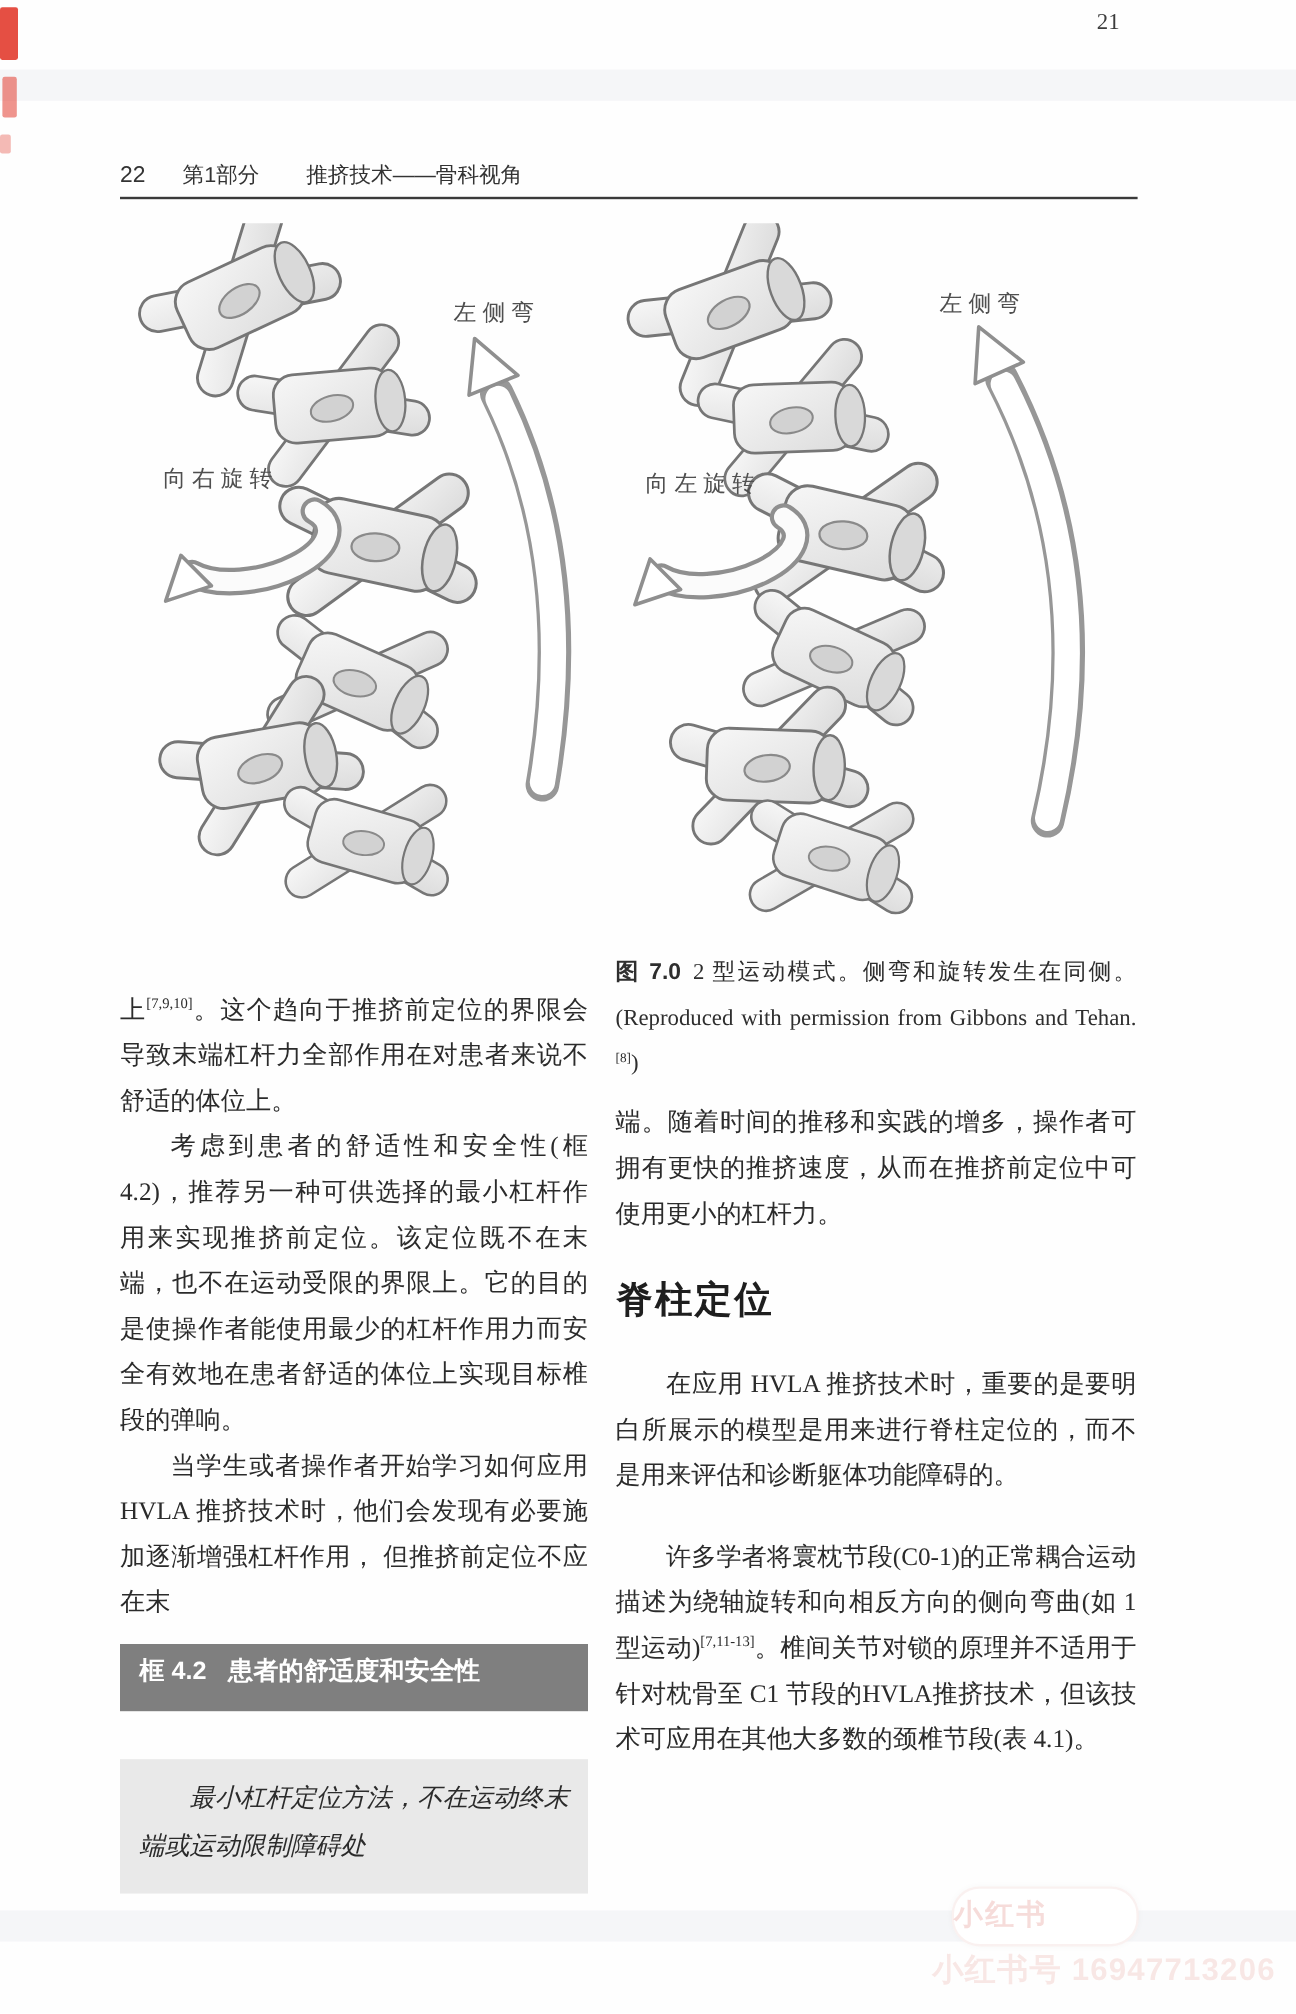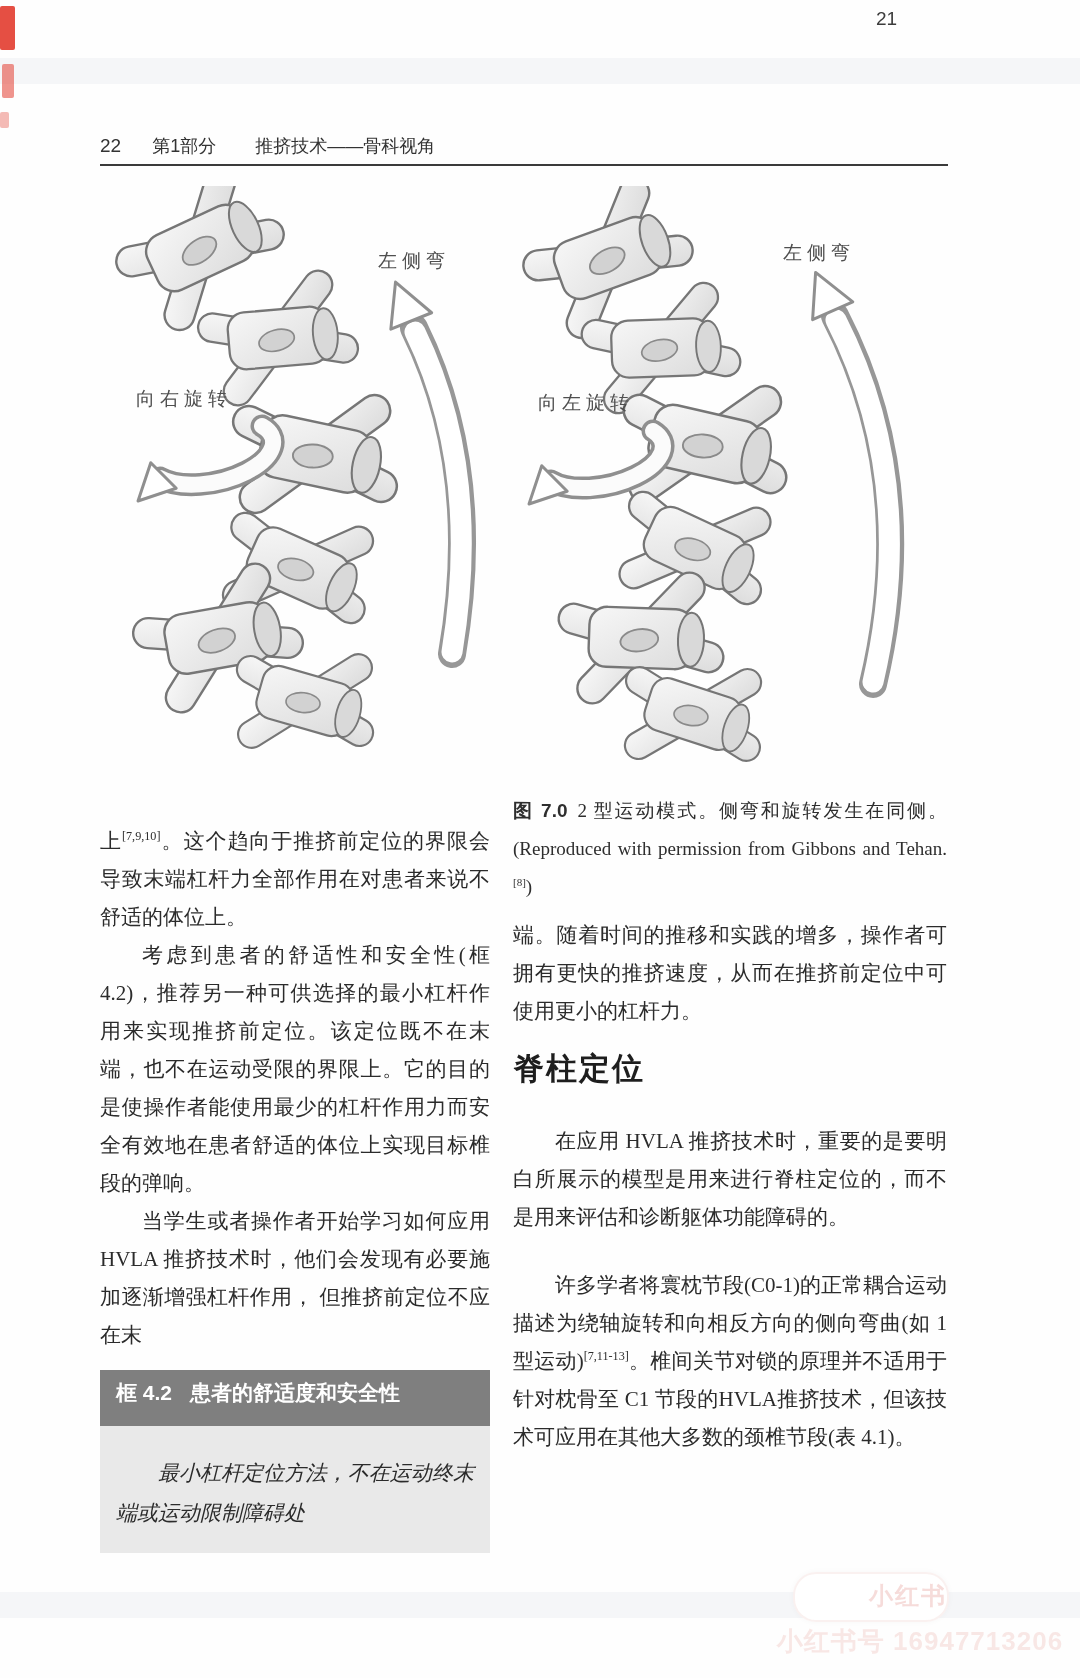--- a/index.html
+++ b/index.html
@@ -8,21 +8,21 @@
   
   .strip{position:absolute;left:0;width:1080px;background:#f5f6f8;}
   .strip.top{top:58px;height:26px;}
   .strip.bottom{top:1592px;height:26px;}
   
   .redmark{position:absolute;background:#e23c2f;}
   .redmark.m1{left:0;top:6px;width:15px;height:44px;opacity:.9;border-radius:2px;}
   .redmark.m2{left:2px;top:64px;width:12px;height:34px;opacity:.55;border-radius:2px;}
   .redmark.m3{left:0;top:112px;width:9px;height:16px;opacity:.35;border-radius:2px;}
 
-  .pageno-top{position:absolute;top:8px;left:876px;font-family:Liberation Sans, sans-serif;
+  .pageno-top{position:absolute;top:8px;left:914px;font-family:Liberation Serif, serif;
               font-size:19px;color:#3c3c3c;}
   .runhead{position:absolute;top:134px;left:100px;width:848px;
            font-family:"Liberation Sans",sans-serif;font-size:18px;color:#333;}
   .runhead .folio{font-size:19px;margin-right:26px;}
   .runhead .part{margin-right:34px;}
   .headrule{position:absolute;top:164px;left:100px;width:848px;height:2px;background:#3a3a3a;}
 
   
   .figs{position:absolute;left:100px;top:186px;width:850px;height:576px;}
   .fig-label{position:absolute;font-size:19px;color:#4f4f4f;letter-spacing:5px;white-space:nowrap;}
@@ -34,41 +34,41 @@
   
   .col{position:absolute;width:390px;font-size:21px;line-height:38px;text-align:justify;}
   .col-left{left:100px;top:812px;}
   .col-right{left:513px;top:792px;width:434px;}
   .caption{font-size:19px;line-height:38px;color:#2e2e2e;text-align:justify;}
   .caption .figlab{font-family:"Liberation Sans",sans-serif;font-weight:bold;margin-right:10px;}
   .bodytext{margin-top:10px;}
   p{margin:0;}
   .indent{text-indent:2em;}
   sup{font-size:0.58em;line-height:0;vertical-align:super;}
-  .h-main{font-family:Liberation Mono, monospace;font-weight:bold;font-size:31px;
-          line-height:42px;margin-top:20px;letter-spacing:2px;color:#1e1e1e;}
+  .h-main{font-family:Liberation Serif, serif;font-weight:bold;font-size:31px;
+          line-height:42px;margin-top:32px;letter-spacing:2px;color:#1e1e1e;}
   .h-sub{font-family:"Liberation Sans",sans-serif;font-weight:bold;font-size:25px;
          line-height:36px;margin-top:24px;margin-bottom:2px;color:#1e1e1e;}
   .sp-above{margin-top:30px;}
 
   
   .boxwrap{margin-top:16px;}
   .boxhead{background:#7f7f7f;color:#ffffff;font-family:"Liberation Sans",sans-serif;
            font-weight:bold;font-size:21px;height:56px;line-height:46px;padding:0 0 0 16px;}
   .boxhead .boxlab{margin-right:18px;}
-  .boxbody{background:#e9e9e9;padding:27px 16px 20px 16px;font-style:italic;
-           font-size:21px;line-height:40px;text-align:justify;}
+  .boxbody{background:#e9e9e9;padding:12px 16px 20px 16px;font-style:italic;
+           font-size:21px;line-height:40px;text-align:justify;margin-top:40px;}
   .boxbody p{text-indent:2em;}
 
   
   .wm-badge{position:absolute;left:793px;top:1572px;width:152px;height:46px;border-radius:23px;
             background:rgba(255,255,255,.92);border:2px solid rgba(210,120,110,.10);
             box-shadow:0 0 6px rgba(0,0,0,.03);
             font-family:"Liberation Sans",sans-serif;font-weight:bold;font-size:24px;
-            color:rgba(214,96,86,.22);text-align:right;line-height:44px;letter-spacing:2px;}
+            color:rgba(214,96,86,.22);text-align:left;line-height:44px;letter-spacing:2px;}
   .wm-id{position:absolute;left:770px;top:1624px;width:300px;text-align:center;
          font-family:"Liberation Sans",sans-serif;font-weight:bold;font-size:26px;
          color:rgba(216,110,100,.16);letter-spacing:1px;}
 
   svg .bone{fill:url(#bonegrad);stroke:#767676;stroke-width:2.4px;}
   svg .bone-cap{fill:#d9d9d9;stroke:#767676;stroke-width:2px;}
   svg .knob{fill:#d2d2d2;stroke:#8a8a8a;stroke-width:1.8px;}
   svg .band-outer{fill:none;stroke:#979797;stroke-width:28px;stroke-linecap:round;}
   svg .band-inner{fill:none;stroke:#ffffff;stroke-width:21px;stroke-linecap:round;}
   svg .rib-outer{fill:none;stroke:#8f8f8f;stroke-width:23px;stroke-linecap:round;}

